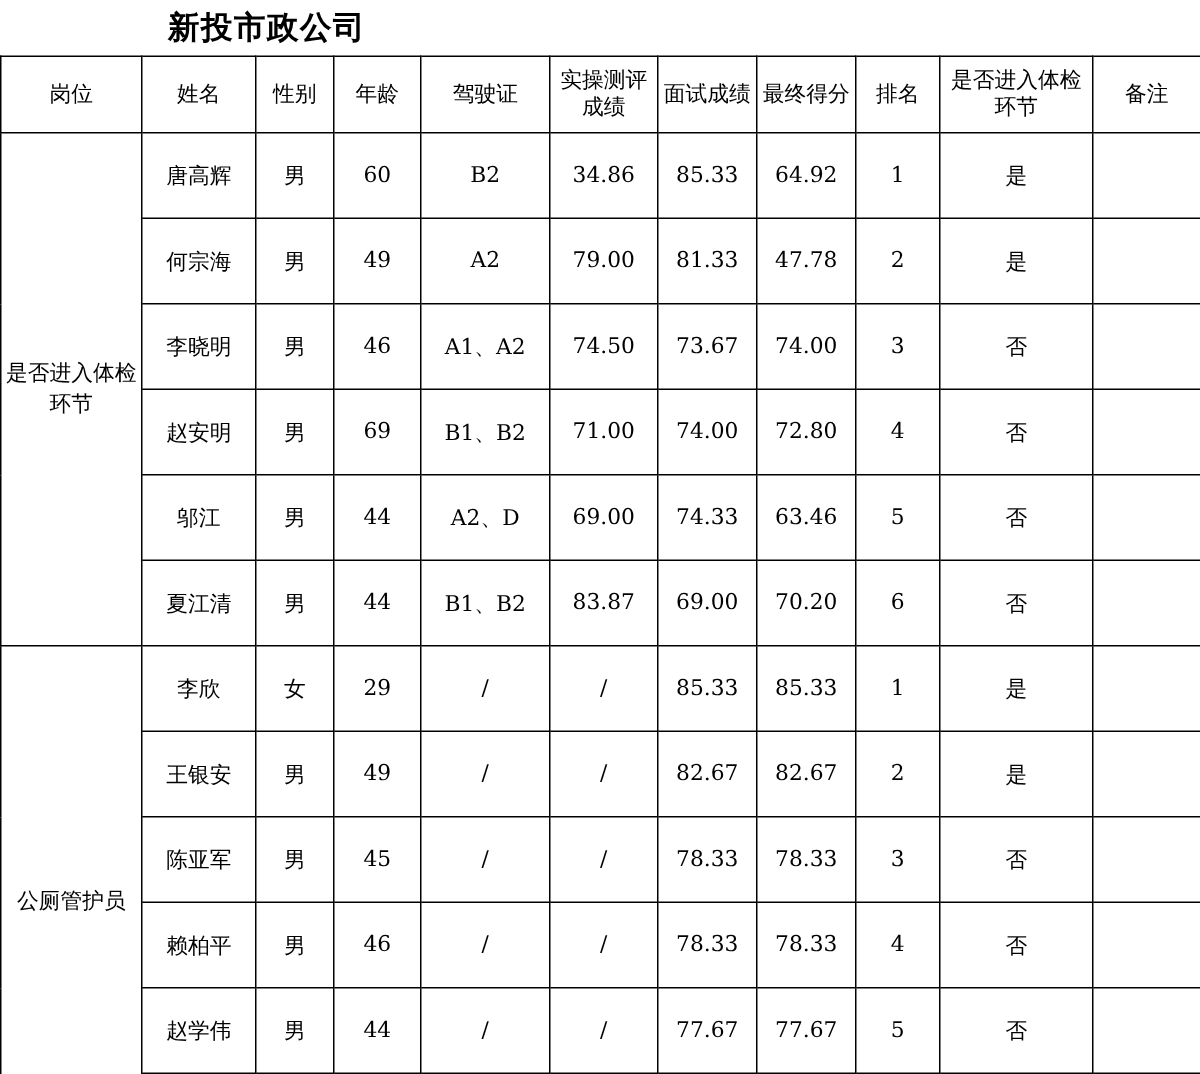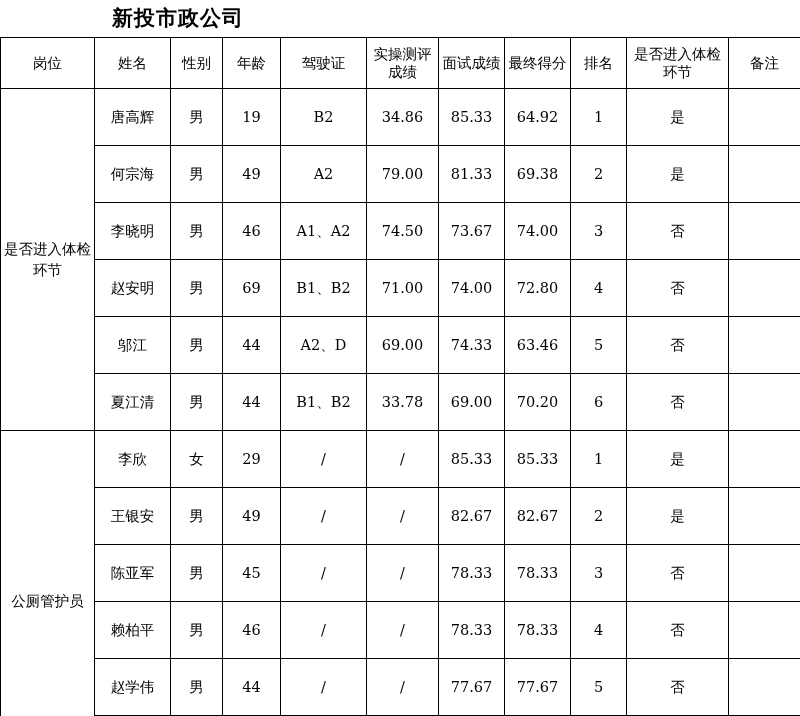--- a/index.html
+++ b/index.html
@@ -108,37 +108,37 @@
         <th>是否进入体检环节</th>
         <th>备注</th>
       </tr>
     </thead>
     <tbody>
 
       <tr>
         <td class="group-cell" rowspan="6">是否进入体检环节</td>
         <td>唐高辉</td>
         <td>男</td>
-        <td class="num">19</td>
+        <td class="num">60</td>
         <td>B2</td>
         <td class="num">34.86</td>
         <td class="num">85.33</td>
         <td class="num">64.92</td>
         <td class="num">1</td>
         <td>是</td>
         <td></td>
       </tr>
       <tr>
         <td>何宗海</td>
         <td>男</td>
         <td class="num">49</td>
         <td>A2</td>
         <td class="num">79.00</td>
         <td class="num">81.33</td>
-        <td class="num">69.38</td>
+        <td class="num">47.78</td>
         <td class="num">2</td>
         <td>是</td>
         <td></td>
       </tr>
       <tr>
         <td>李晓明</td>
         <td>男</td>
         <td class="num">46</td>
         <td>A1、A2</td>
         <td class="num">74.50</td>
@@ -170,21 +170,21 @@
         <td class="num">63.46</td>
         <td class="num">5</td>
         <td>否</td>
         <td></td>
       </tr>
       <tr>
         <td>夏江清</td>
         <td>男</td>
         <td class="num">44</td>
         <td>B1、B2</td>
-        <td class="num">33.78</td>
+        <td class="num">83.87</td>
         <td class="num">69.00</td>
         <td class="num">70.20</td>
         <td class="num">6</td>
         <td>否</td>
         <td></td>
       </tr>
 
       <tr>
         <td class="group-cell" rowspan="6">公厕管护员</td>
         <td>李欣</td>

